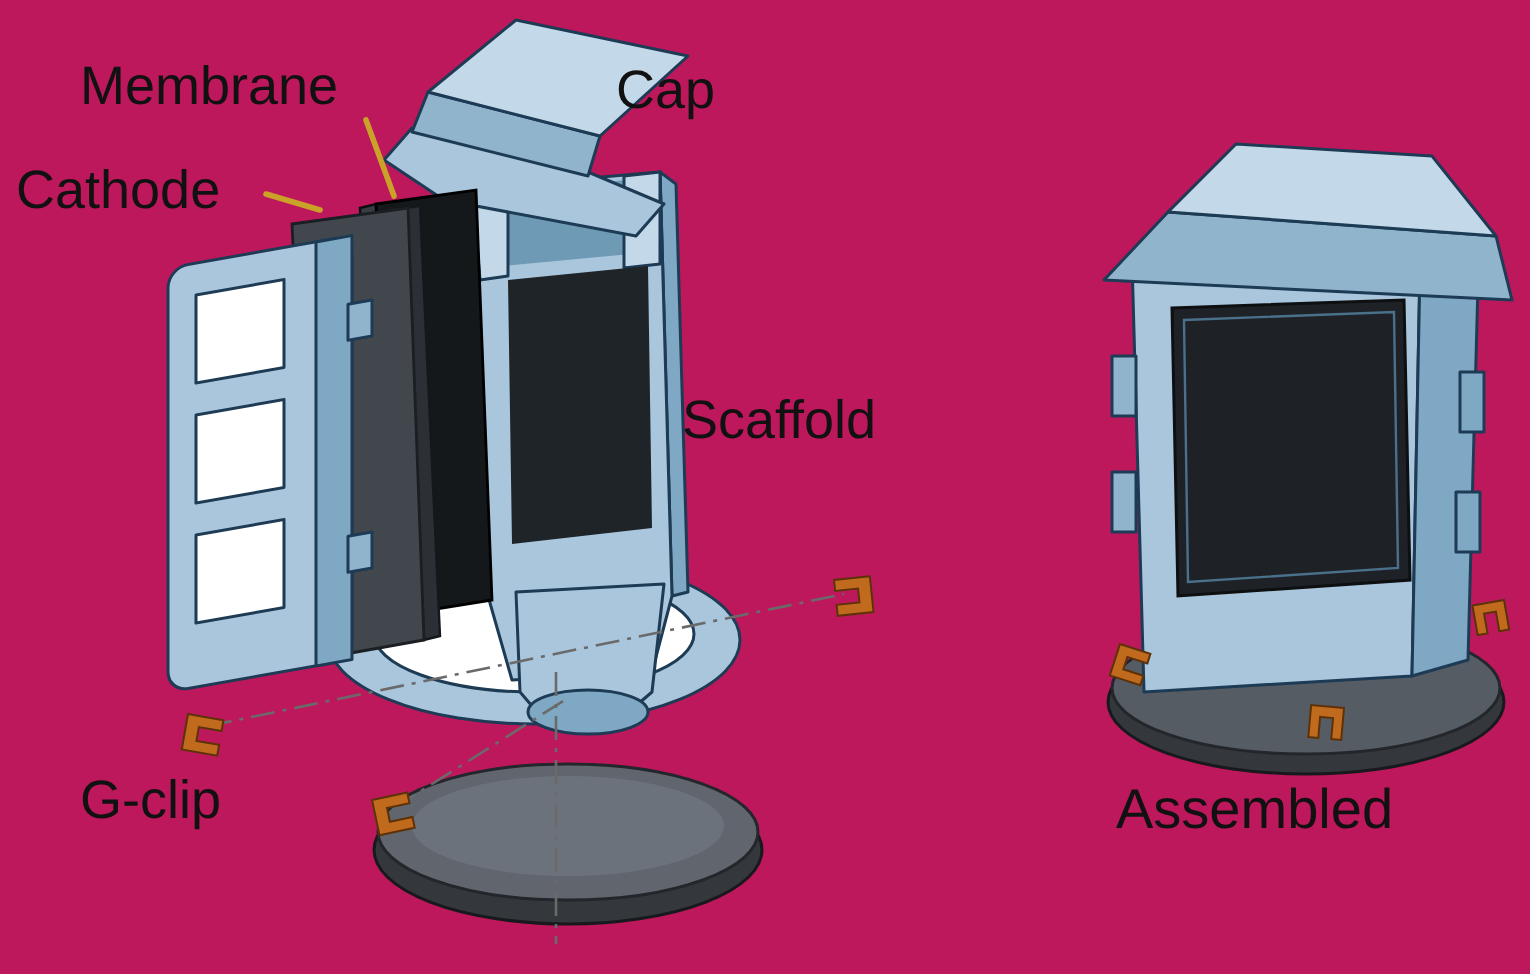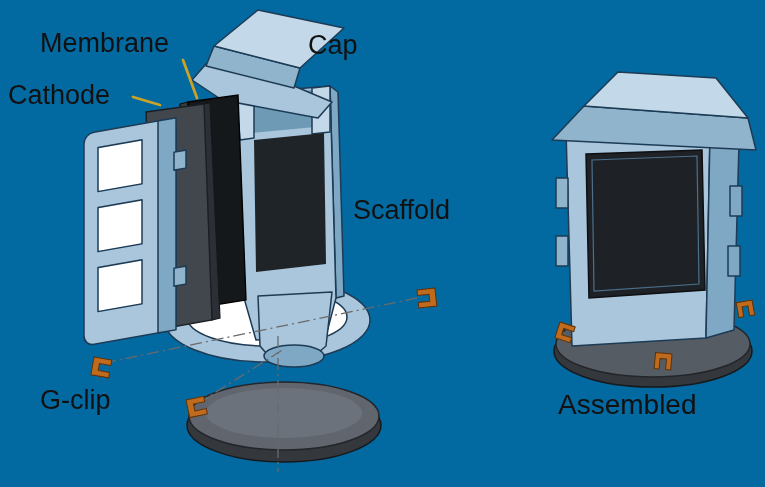--- a/index.html
+++ b/index.html
@@ -1,16 +1,16 @@
 <!DOCTYPE html>
 <html><head>
 <meta charset="utf-8">
 <style>
   html,body{margin:0;padding:0;background:#ffffff;}
-  .stage{position:relative;width:765px;height:487px;background:#0369a1;overflow:hidden;
+  .stage{position:relative;width:765px;height:487px;background:#be185d;overflow:hidden;
          font-family:"Liberation Sans", sans-serif;}
   .stage svg{position:absolute;left:0;top:0;}
   .lbl{position:absolute;font-size:27px;font-weight:500;color:#111111;line-height:1.1;white-space:nowrap;}
   .caption{position:absolute;left:558px;top:387px;width:200px;text-align:left;
            font-size:28px;font-weight:500;color:#111111;line-height:35px;}
   
   .edge{stroke:#1d3b54;stroke-width:1.5;stroke-linejoin:round;}
   .blue{fill:#a9c6dc;}
   .blue2{fill:#8fb4cc;}
   .blue3{fill:#7fa8c4;}
@@ -123,19 +123,19 @@
         <path class="orange" transform="translate(560,322) rotate(18)" d="M0 0 h16 v5 h-10.5 v6.5 h10.5 v5 h-16 z"></path>
         <path class="orange" transform="translate(672,354) rotate(95)" d="M0 0 h16 v5 h-10.5 v6.5 h10.5 v5 h-16 z"></path>
         <path class="orange" transform="translate(752,300) rotate(80)" d="M0 0 h15 v5 h-10 v6 h10 v5 h-15 z"></path>
       </g>
     </g>
   </svg>
 
   <div class="lbl" style="left:40px;top:29px">Membrane</div>
   <div class="lbl" style="left:308px;top:31px">Cap</div>
   <div class="lbl" style="left:8px;top:81px">Cathode</div>
-  <div class="lbl" style="left:353px;top:196px">Scaffold</div>
+  <div class="lbl" style="left:341px;top:196px">Scaffold</div>
   <div class="lbl" style="left:40px;top:386px">G-clip</div>
 
   <div class="caption">
     <div>Assembled</div>
   </div>
 </div>
 
 </body></html>

